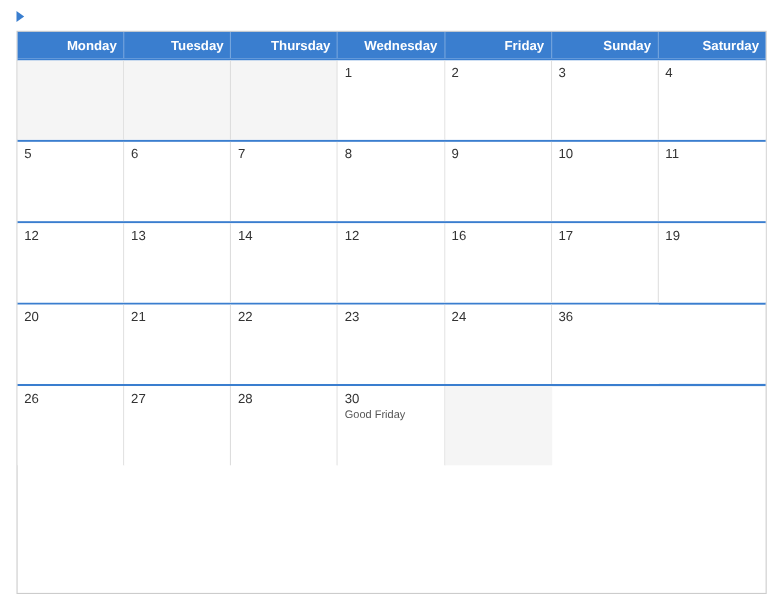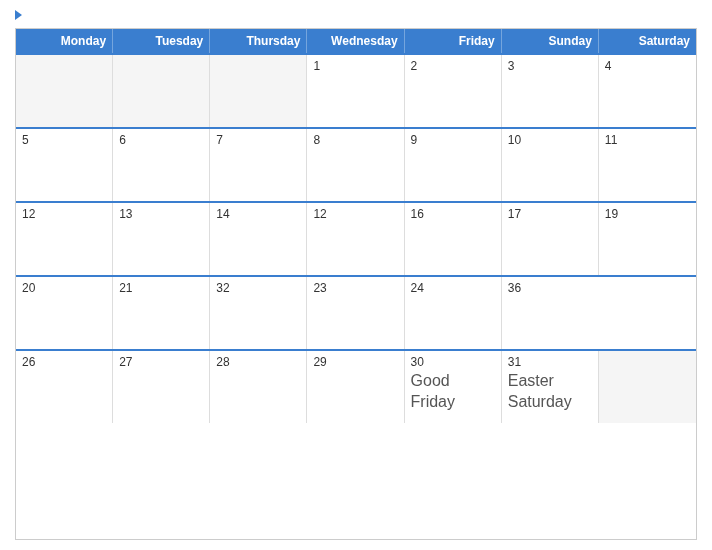--- a/index.html
+++ b/index.html
@@ -102,21 +102,21 @@
     }
     .cal-cell.empty {
       background: #f5f5f5;
     }
     .day-num {
       font-size: 12px;
       color: #333;
       font-weight: normal;
     }
     .holiday {
-      font-size: 16px;
+      font-size: 10px;
       color: #555;
       margin-top: 2px;
       line-height: 1.3;
     }
   </style>
 </head>
 <body>
 
 <div class="page">
   <div class="header">
@@ -206,50 +206,43 @@
           </div>
         </div>
         <div class="cal-row">
           <div class="cal-cell">
             <div class="day-num">20</div>
           </div>
           <div class="cal-cell">
             <div class="day-num">21</div>
           </div>
           <div class="cal-cell">
-            <div class="day-num">32</div>
+            <div class="day-num">22</div>
           </div>
           <div class="cal-cell">
             <div class="day-num">23</div>
           </div>
           <div class="cal-cell">
             <div class="day-num">24</div>
           </div>
           <div class="cal-cell">
             <div class="day-num">36</div>
           </div>
         </div>
         <div class="cal-row">
           <div class="cal-cell">
             <div class="day-num">26</div>
           </div>
           <div class="cal-cell">
             <div class="day-num">27</div>
           </div>
           <div class="cal-cell">
             <div class="day-num">28</div>
-          </div>
-          <div class="cal-cell">
-            <div class="day-num">29</div>
           </div>
           <div class="cal-cell">
             <div class="day-num">30</div>
             <div class="holiday">Good Friday</div>
-          </div>
-          <div class="cal-cell">
-            <div class="day-num">31</div>
-            <div class="holiday">Easter Saturday</div>
           </div>
           <div class="cal-cell empty"></div>
         </div>
       </div>
   </div>
 </div>
 
 </body></html>

